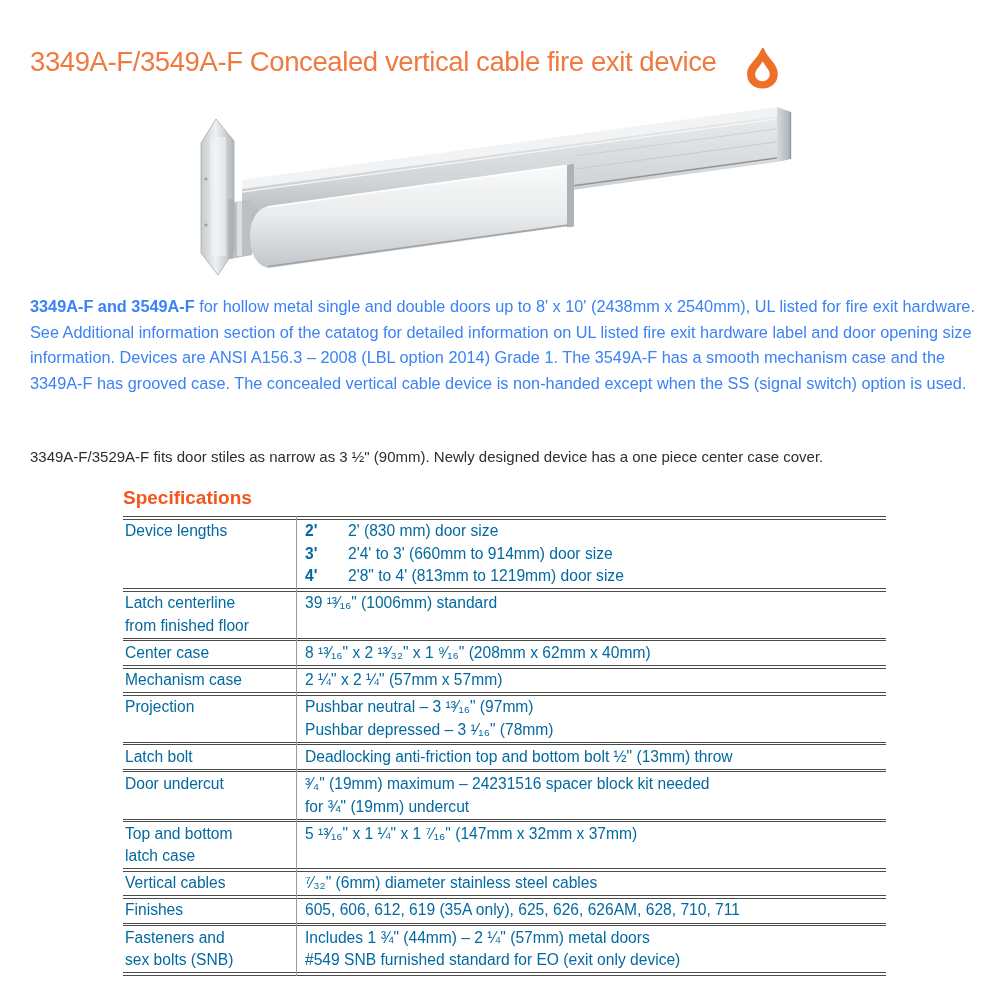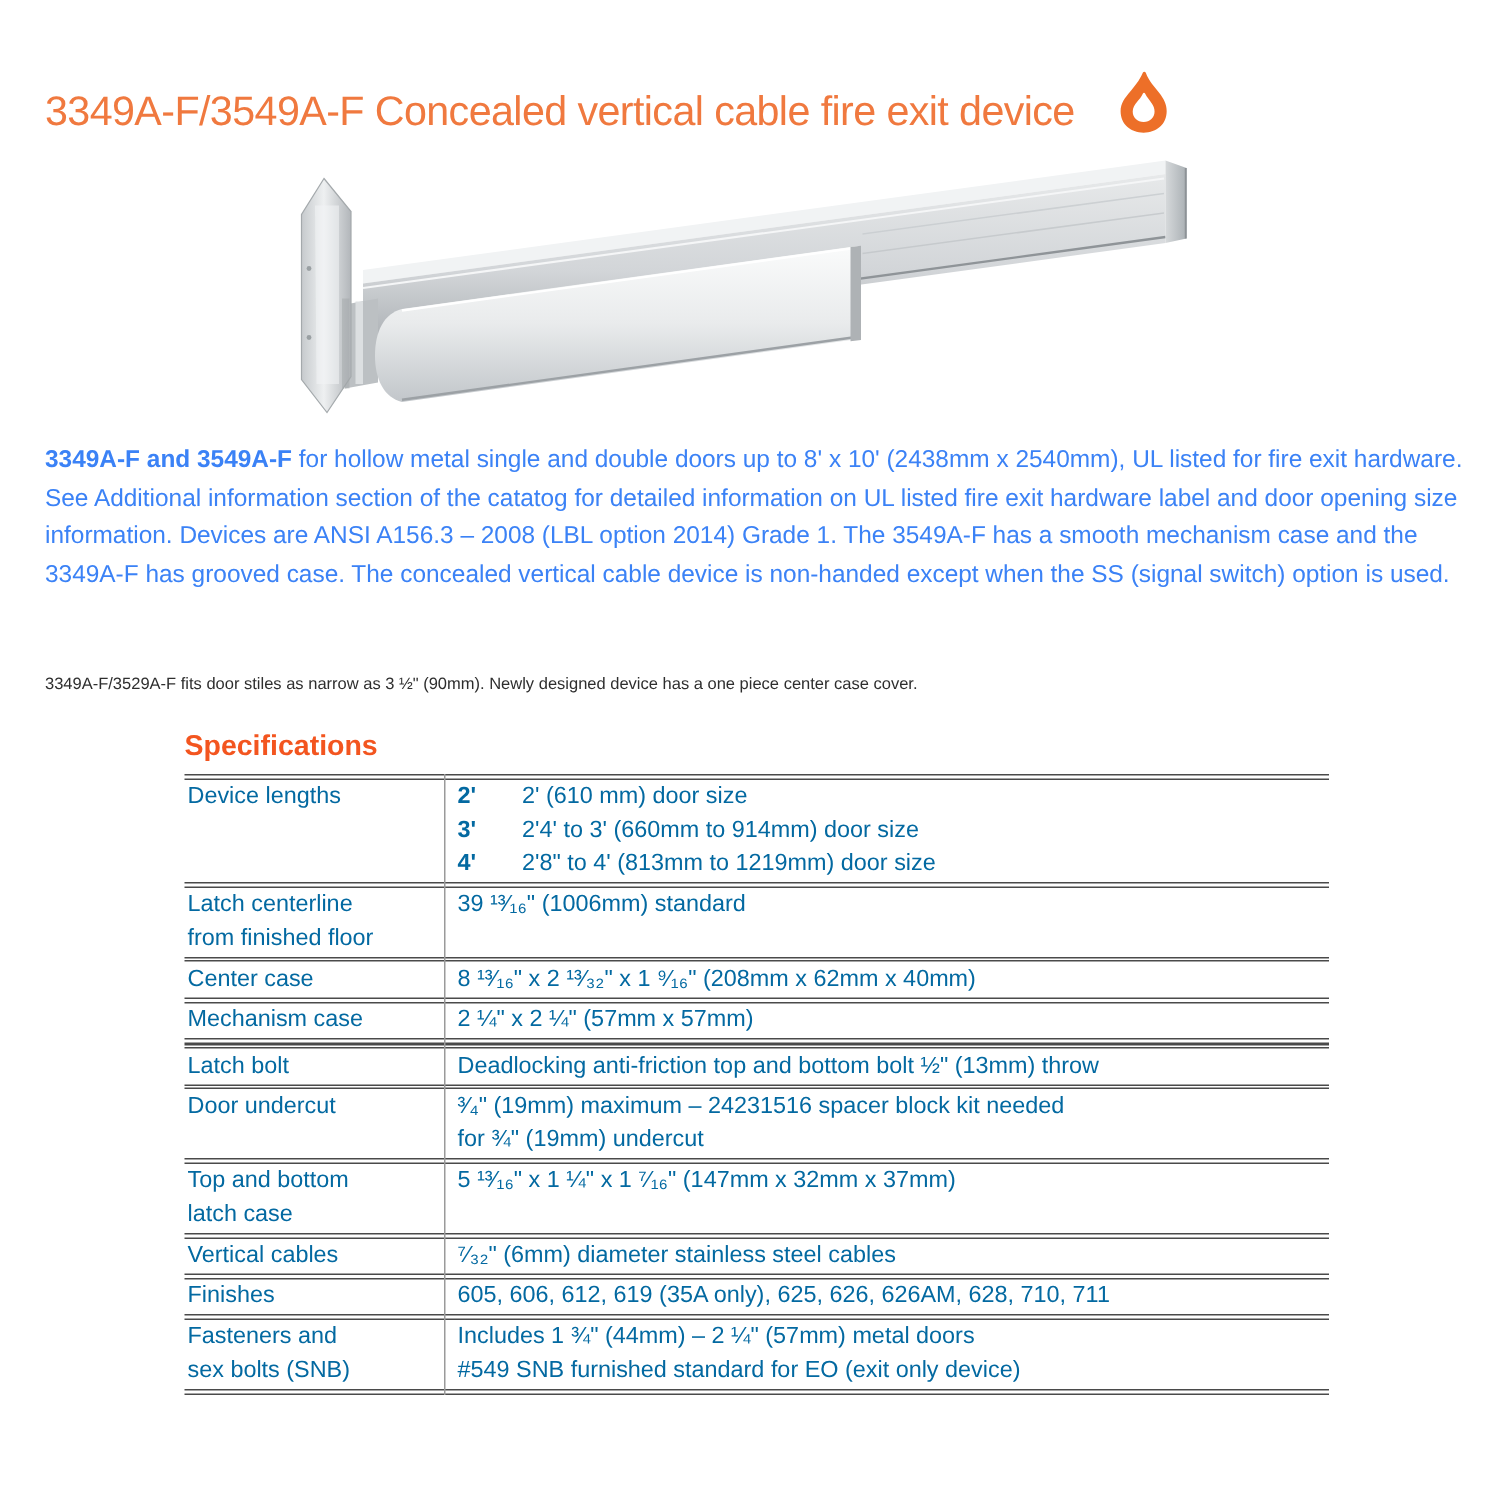--- a/index.html
+++ b/index.html
@@ -13,21 +13,21 @@
     color: #2e2e2e;
     overflow: hidden;
   }
 
   
   .title-row {
     position: absolute;
     left: 30px;
     top: 46px;
     display: flex;
-    align-items: flex-end;
+    align-items: flex-start;
     gap: 26px;
   }
   .page-title {
     font-size: 27.5px;
     font-weight: 400;
     letter-spacing: -0.4px;
     color: var(--title-color, #F0793F);
     white-space: nowrap;
   }
   .flame { width: 38px; height: 44px; flex: 0 0 auto; }
@@ -50,21 +50,21 @@
     font-size: 16.3px;
     line-height: 25.6px;
     color: #3b82f6;
   }
   .intro b { font-weight: 700; }
   .stiles {
     position: absolute;
     left: 30px;
     top: 444px;
     width: 948px;
-    font-size: 11px;
+    font-size: 15px;
     line-height: 25px;
     color: #2e2e2e;
   }
 
   
   .specs {
     position: absolute;
     left: 123px;
     top: 487px;
     width: 763px;
@@ -185,21 +185,21 @@
     <div class="spec-table">
       <div class="vline"></div>
 
       <div class="rule"></div>
 
       <div class="spec-row">
         <div class="spec-label">
           <div>Device lengths</div>
         </div>
         <div class="spec-value">
-          <div><span class="len-key">2'</span><span>2' (610 mm) door size</span></div>
+          <div><span class="len-key">2'</span><span>2' (830 mm) door size</span></div>
           <div><span class="len-key">3'</span><span>2'4' to 3' (660mm to 914mm) door size</span></div>
           <div><span class="len-key">4'</span><span>2'8" to 4' (813mm to 1219mm) door size</span></div>
         </div>
       </div>
       <div class="rule"></div>
 
       <div class="spec-row">
         <div class="spec-label">
           <div>Latch centerline</div>
           <div>from finished floor</div>
@@ -223,20 +223,29 @@
       <div class="spec-row">
         <div class="spec-label">
           <div>Mechanism case</div>
         </div>
         <div class="spec-value">
           <div>2 ¼" x 2 ¼" (57mm x 57mm)</div>
         </div>
       </div>
       <div class="rule"></div>
 
+      <div class="spec-row">
+        <div class="spec-label">
+          <div>Projection</div>
+        </div>
+        <div class="spec-value">
+          <div>Pushbar neutral – 3 ¹³⁄₁₆" (97mm)</div>
+          <div>Pushbar depressed – 3 ¹⁄₁₆" (78mm)</div>
+        </div>
+      </div>
       <div class="rule"></div>
 
       <div class="spec-row">
         <div class="spec-label">
           <div>Latch bolt</div>
         </div>
         <div class="spec-value">
           <div>Deadlocking anti-friction top and bottom bolt ½" (13mm) throw</div>
         </div>
       </div>

